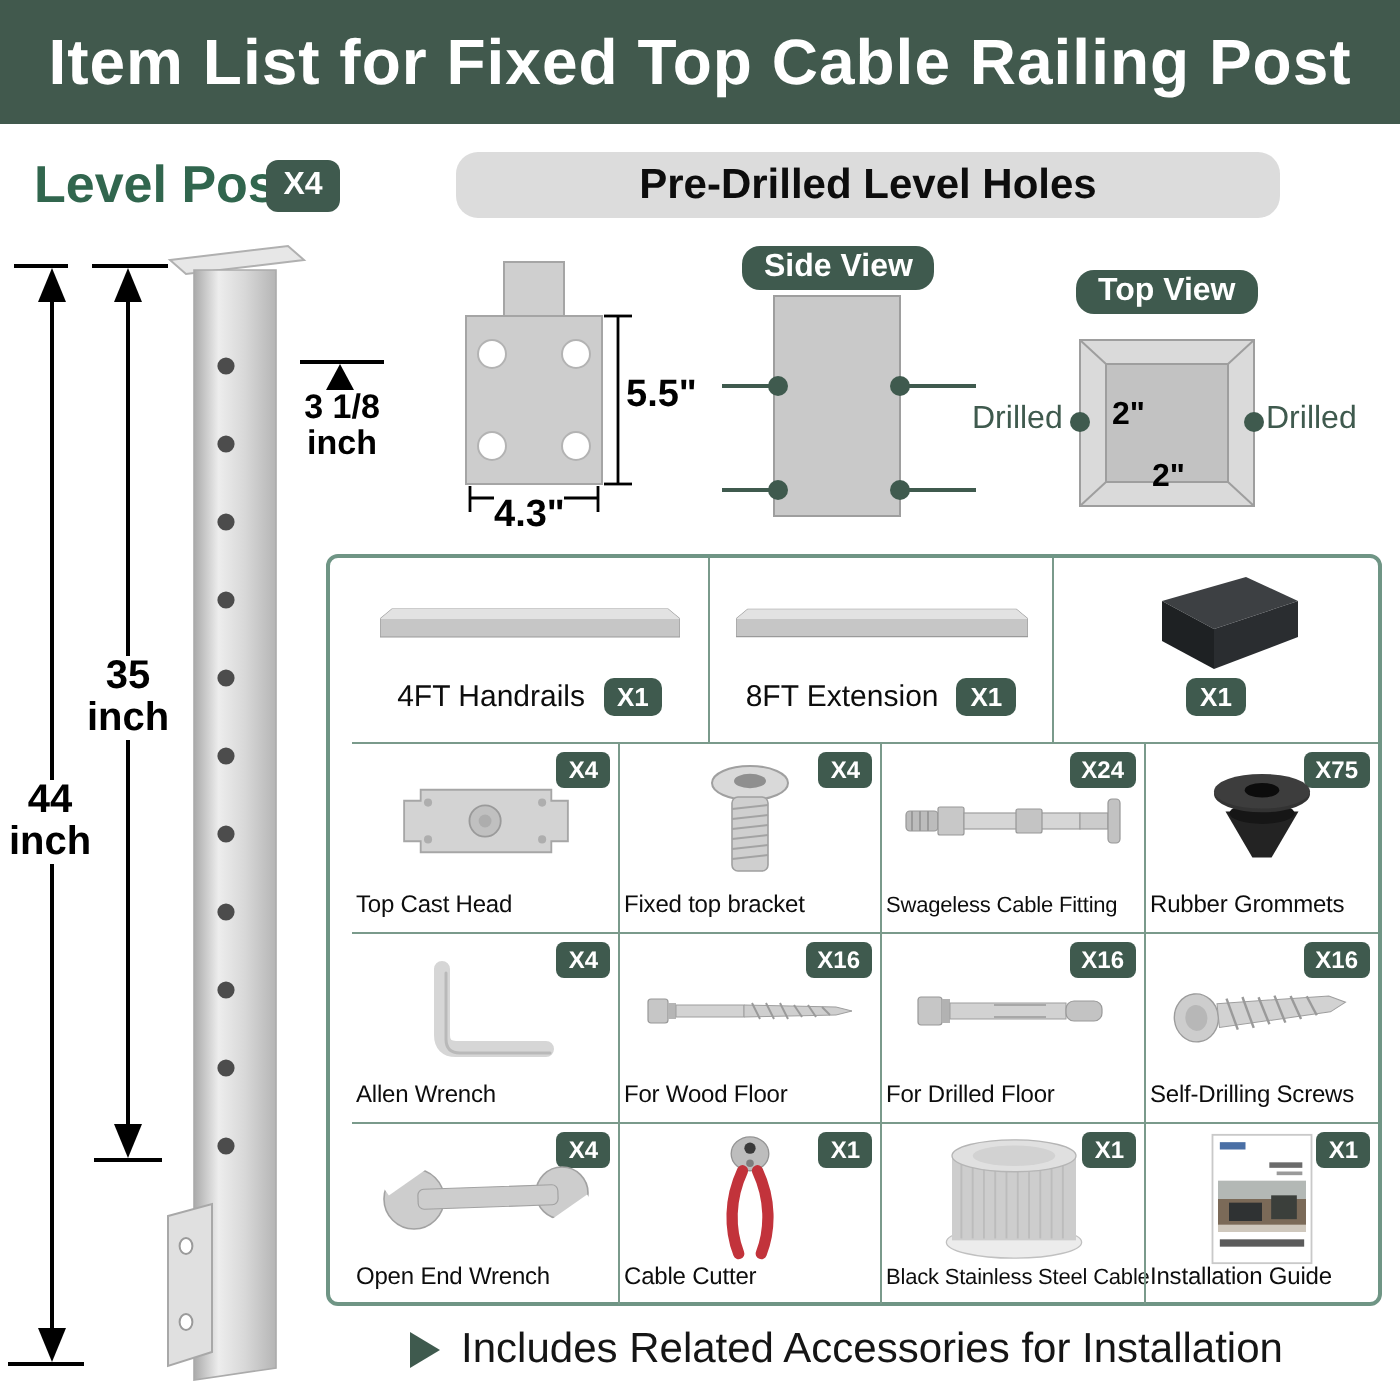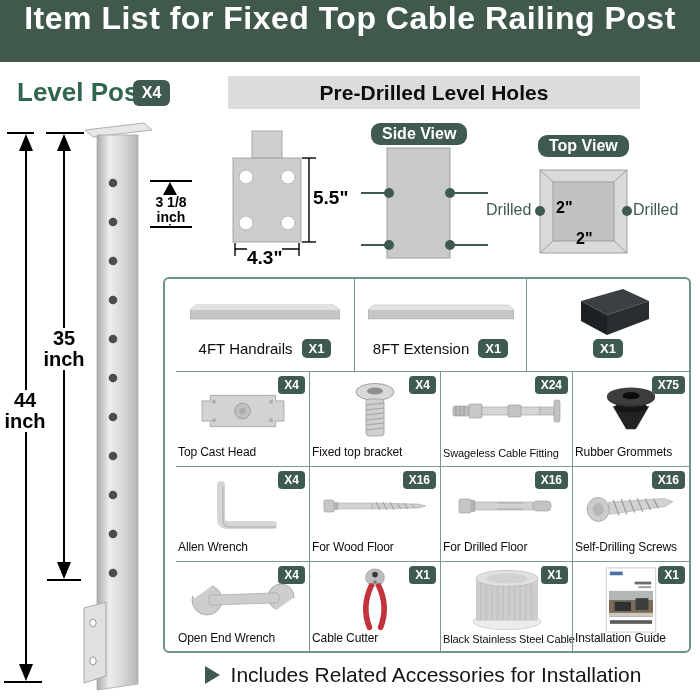--- a/index.html
+++ b/index.html
@@ -7,45 +7,45 @@
     width:700px;height:700px;position:relative;overflow:hidden;
     background:#ffffff;
     font-family:"Liberation Sans", sans-serif;
     color:#111;
   }
   .abs{position:absolute;}
 
   
   .header{
     left:0;top:0;width:700px;height:62px;
-    background:#41594d;display:flex;align-items:flex-start;justify-content:center;
+    background:#41594d;display:flex;align-items:center;justify-content:center;
   }
   .header-title{color:#fff;font-size:32px;font-weight:bold;letter-spacing:.5px;white-space:nowrap;}
 
   
   .level-post-label{left:17px;top:77px;font-size:26px;font-weight:bold;color:#31664e;white-space:nowrap;}
   .pill{
     background:#3f5a4e;color:#fff;font-weight:bold;border-radius:6px;
     display:inline-flex;align-items:center;justify-content:center;line-height:1;
   }
   .x4-pill{left:133px;top:80px;width:37px;height:26px;font-size:16px;}
   .section-bar{
-    left:228px;top:76px;width:412px;height:33px;background:#dcdcdc;border-radius:0;
+    left:228px;top:76px;width:412px;height:33px;background:#dcdcdc;border-radius:11px;
     display:flex;align-items:center;justify-content:center;
   }
   .section-bar span{font-size:21px;font-weight:bold;color:#0d0d0d;}
 
   
   .art-layer{left:0;top:0;}
 
   
   .dim-label{background:#fff;text-align:center;font-weight:bold;color:#000;line-height:1.05;}
   .dim-44{left:2px;top:390px;width:46px;font-size:20px;}
   .dim-35{left:41px;top:328px;width:46px;font-size:20px;}
-  .dim-318{left:140px;top:195px;width:62px;font-size:14px;background:#fff;}
+  .dim-318{left:140px;top:195px;width:62px;font-size:17px;background:#fff;}
   .dim-55{left:313px;top:188px;font-size:19px;font-weight:600;}
   .dim-43{left:247px;top:248px;font-size:19px;font-weight:600;}
 
   .view-badge{
     background:#3f5a4e;color:#fff;font-size:16px;font-weight:600;border-radius:9px;
     padding:3px 11px;line-height:1;white-space:nowrap;
   }
   .side-view-badge{left:371px;top:123px;}
   .top-view-badge{left:538px;top:135px;}
   .drilled{color:#3f5a4e;font-size:16px;white-space:nowrap;}

